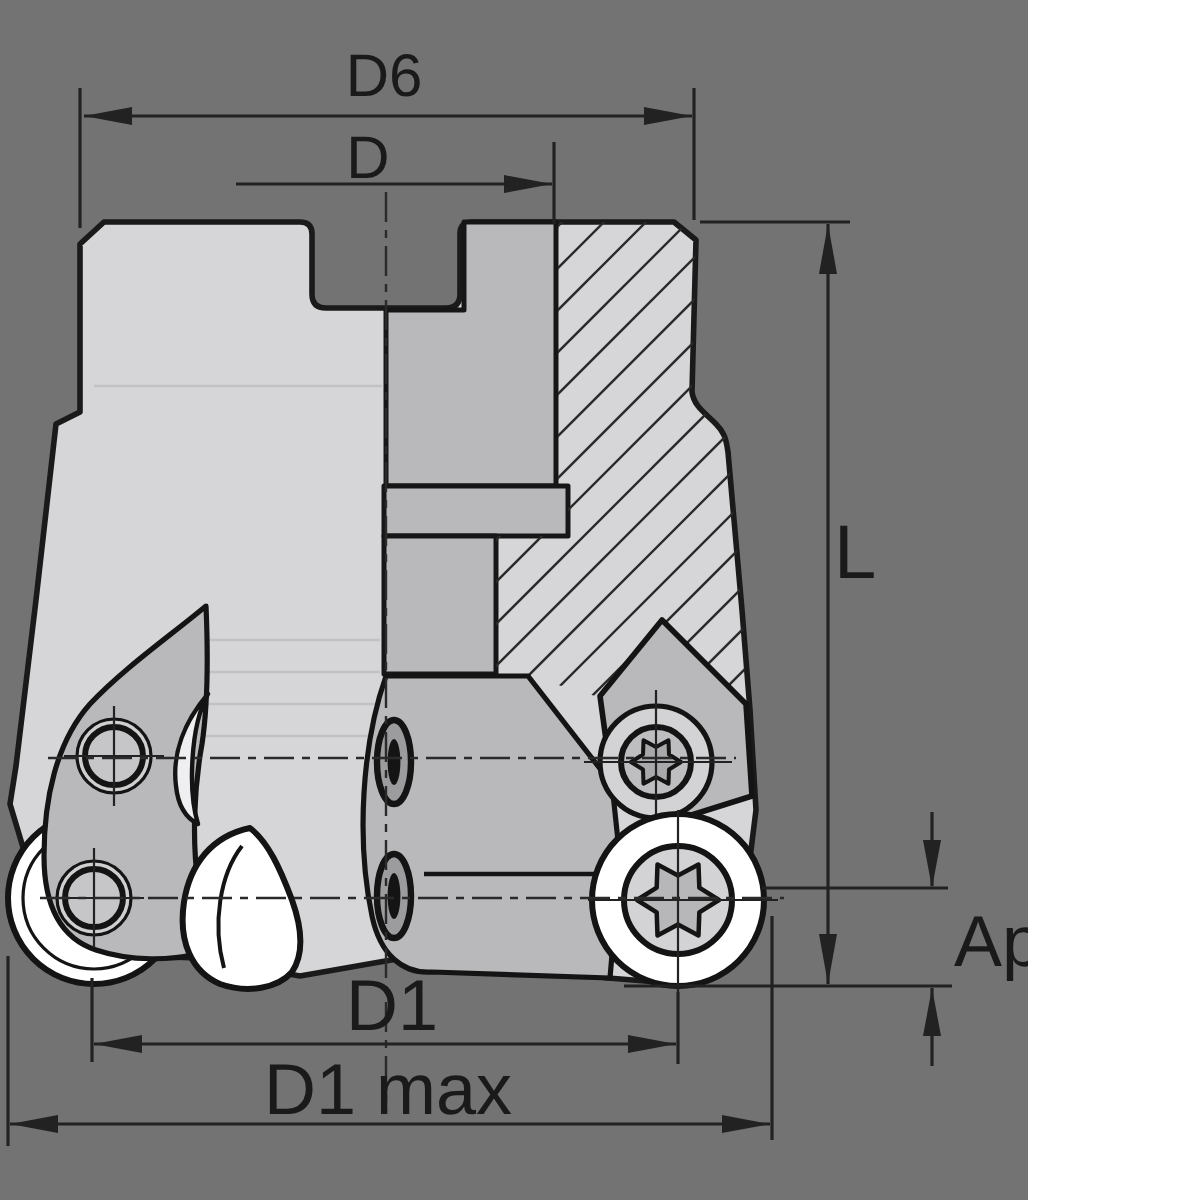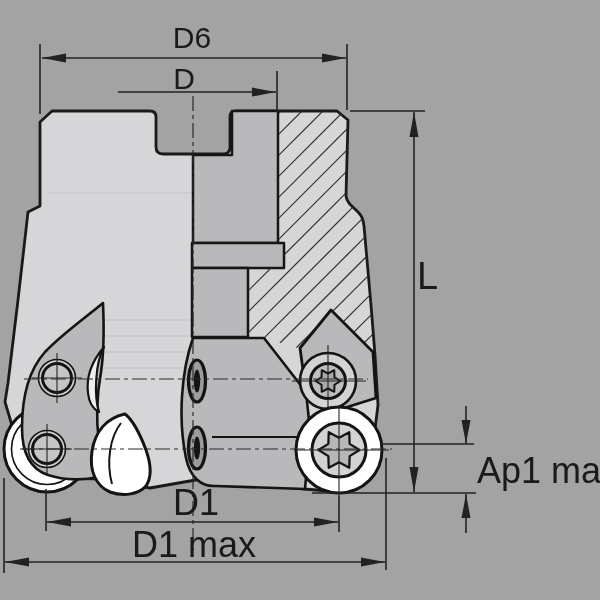--- a/index.html
+++ b/index.html
@@ -1,16 +1,16 @@
 <!DOCTYPE html>
 <html><head>
 <meta charset="utf-8">
 <style>
   html,body{margin:0;padding:0;background:#fff;}
-  .canvas{position:relative;width:600px;height:600px;background:#a3a3a3;overflow:hidden;}
+  .canvas{position:relative;width:514px;height:600px;background:#737373;overflow:hidden;}
   svg{display:block;}
   .dim{stroke:#222;stroke-width:1.6;fill:none;}
   .dim-arrow{fill:#222;stroke:none;}
   .dim-label{font:36px "Liberation Sans","DejaVu Sans",sans-serif;fill:#1a1a1a;}
   .dim-label-sm{font:30px "Liberation Sans","DejaVu Sans",sans-serif;fill:#1a1a1a;}
   .dim-label-lg{font:38px "Liberation Sans","DejaVu Sans",sans-serif;fill:#1a1a1a;}
   .centerline{stroke:#2a2a2a;stroke-width:1.2;fill:none;stroke-dasharray:15 4 4 4;}
   .crosshair{stroke:#222;stroke-width:1.1;fill:none;}
   .hatchline{stroke:#2a2a2a;stroke-width:1.2;}
   .faint{stroke:#c2c2c5;stroke-width:1.2;}

